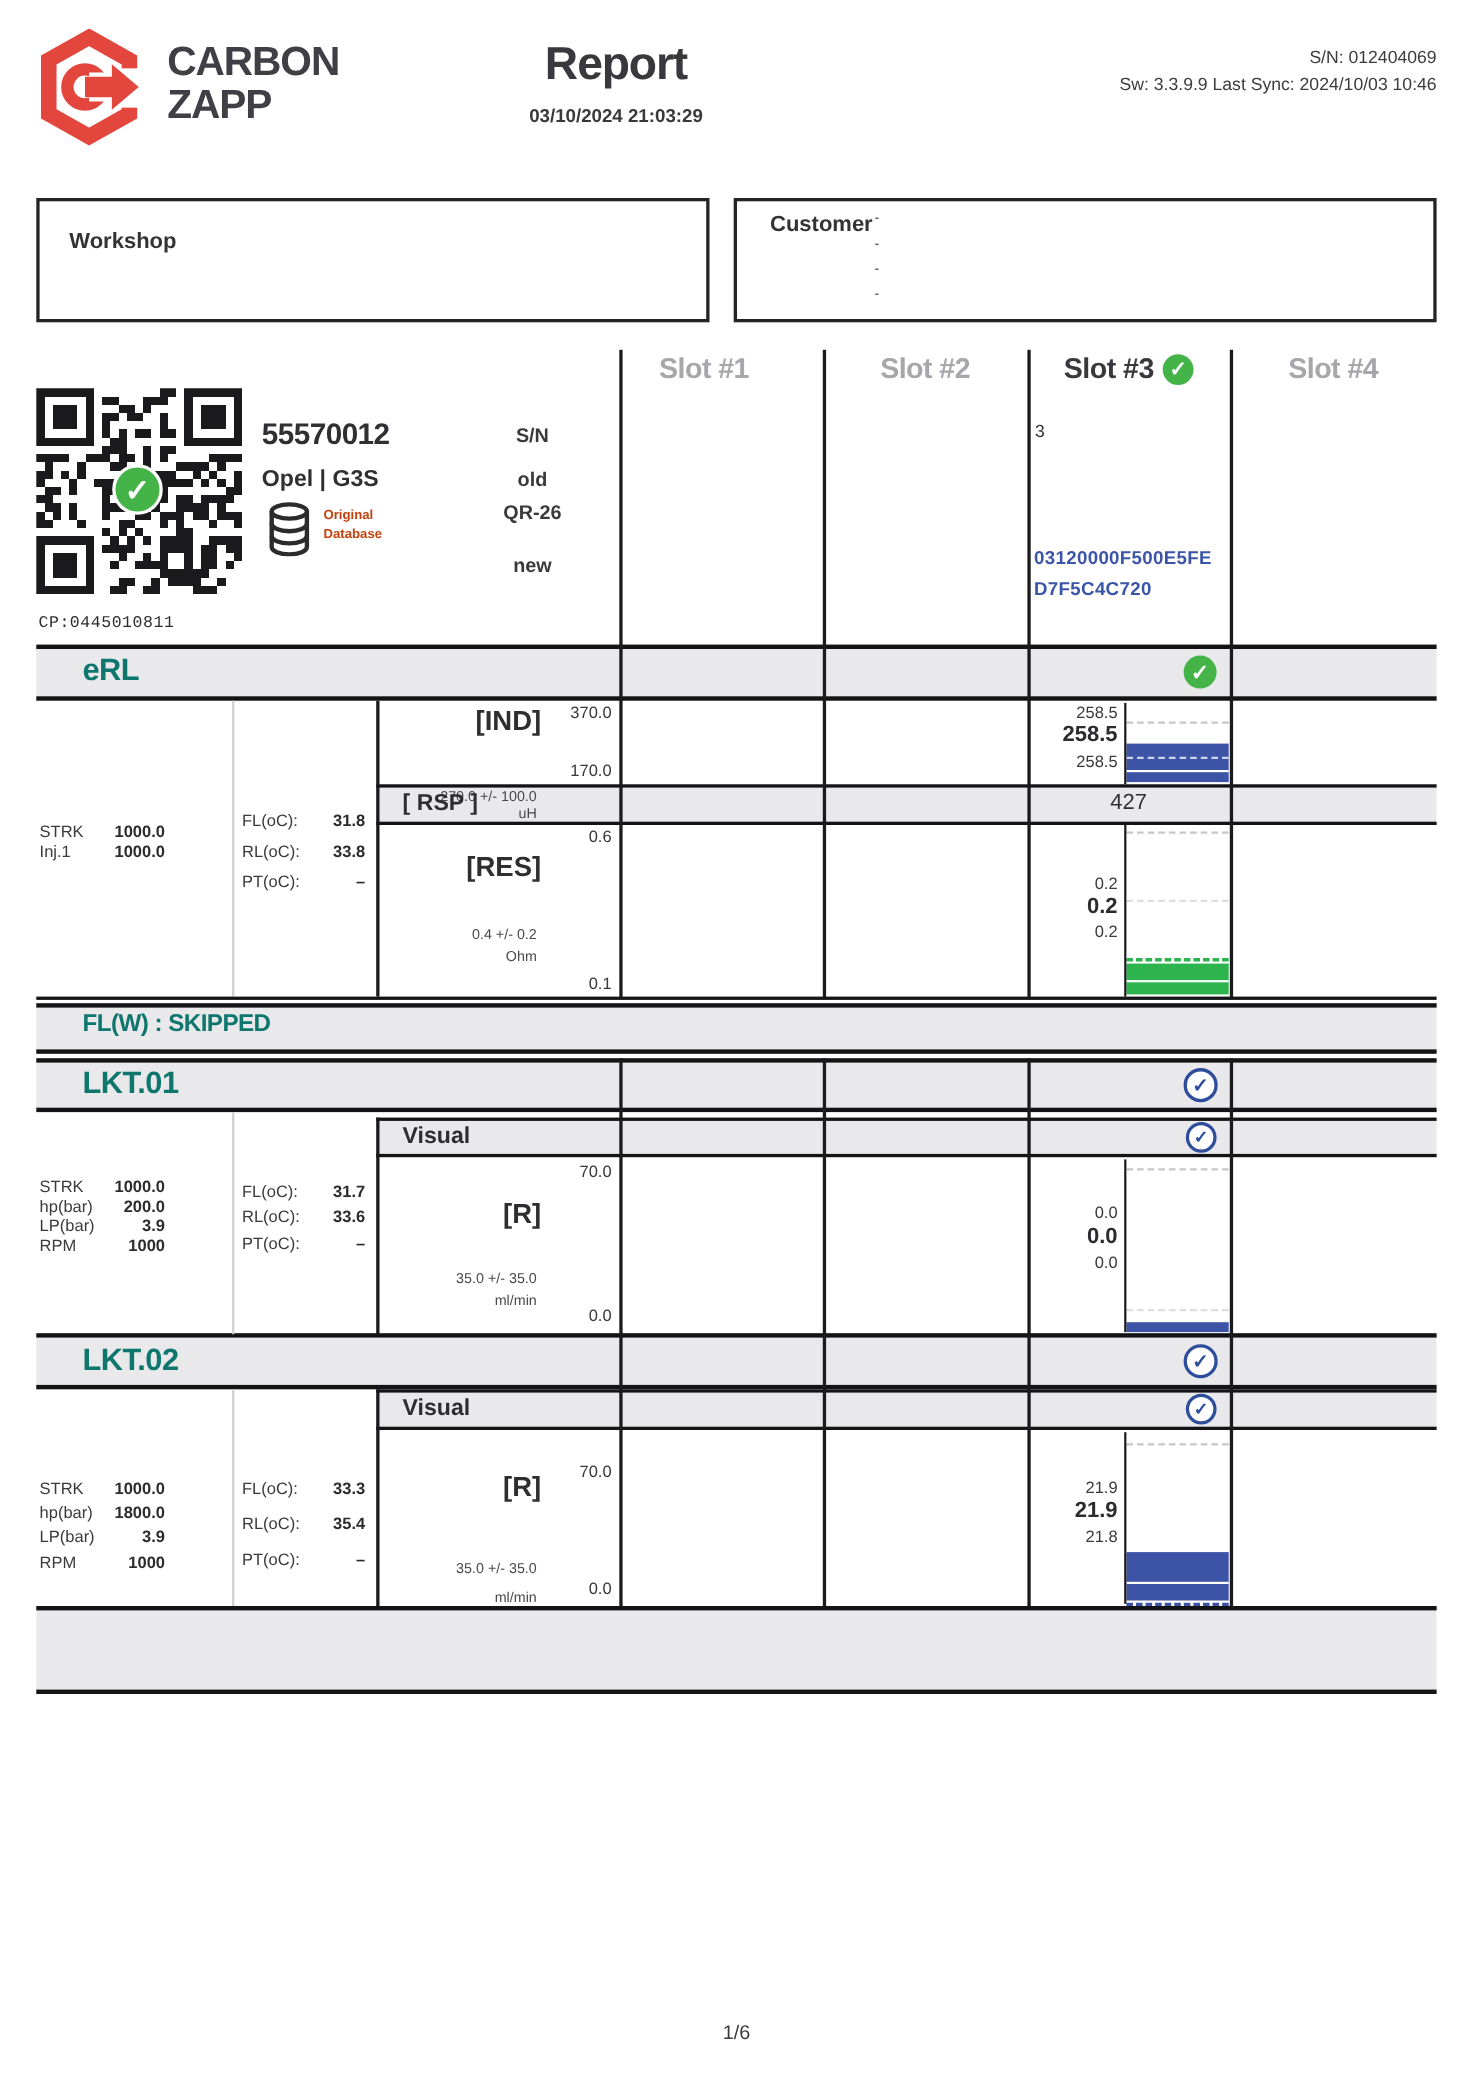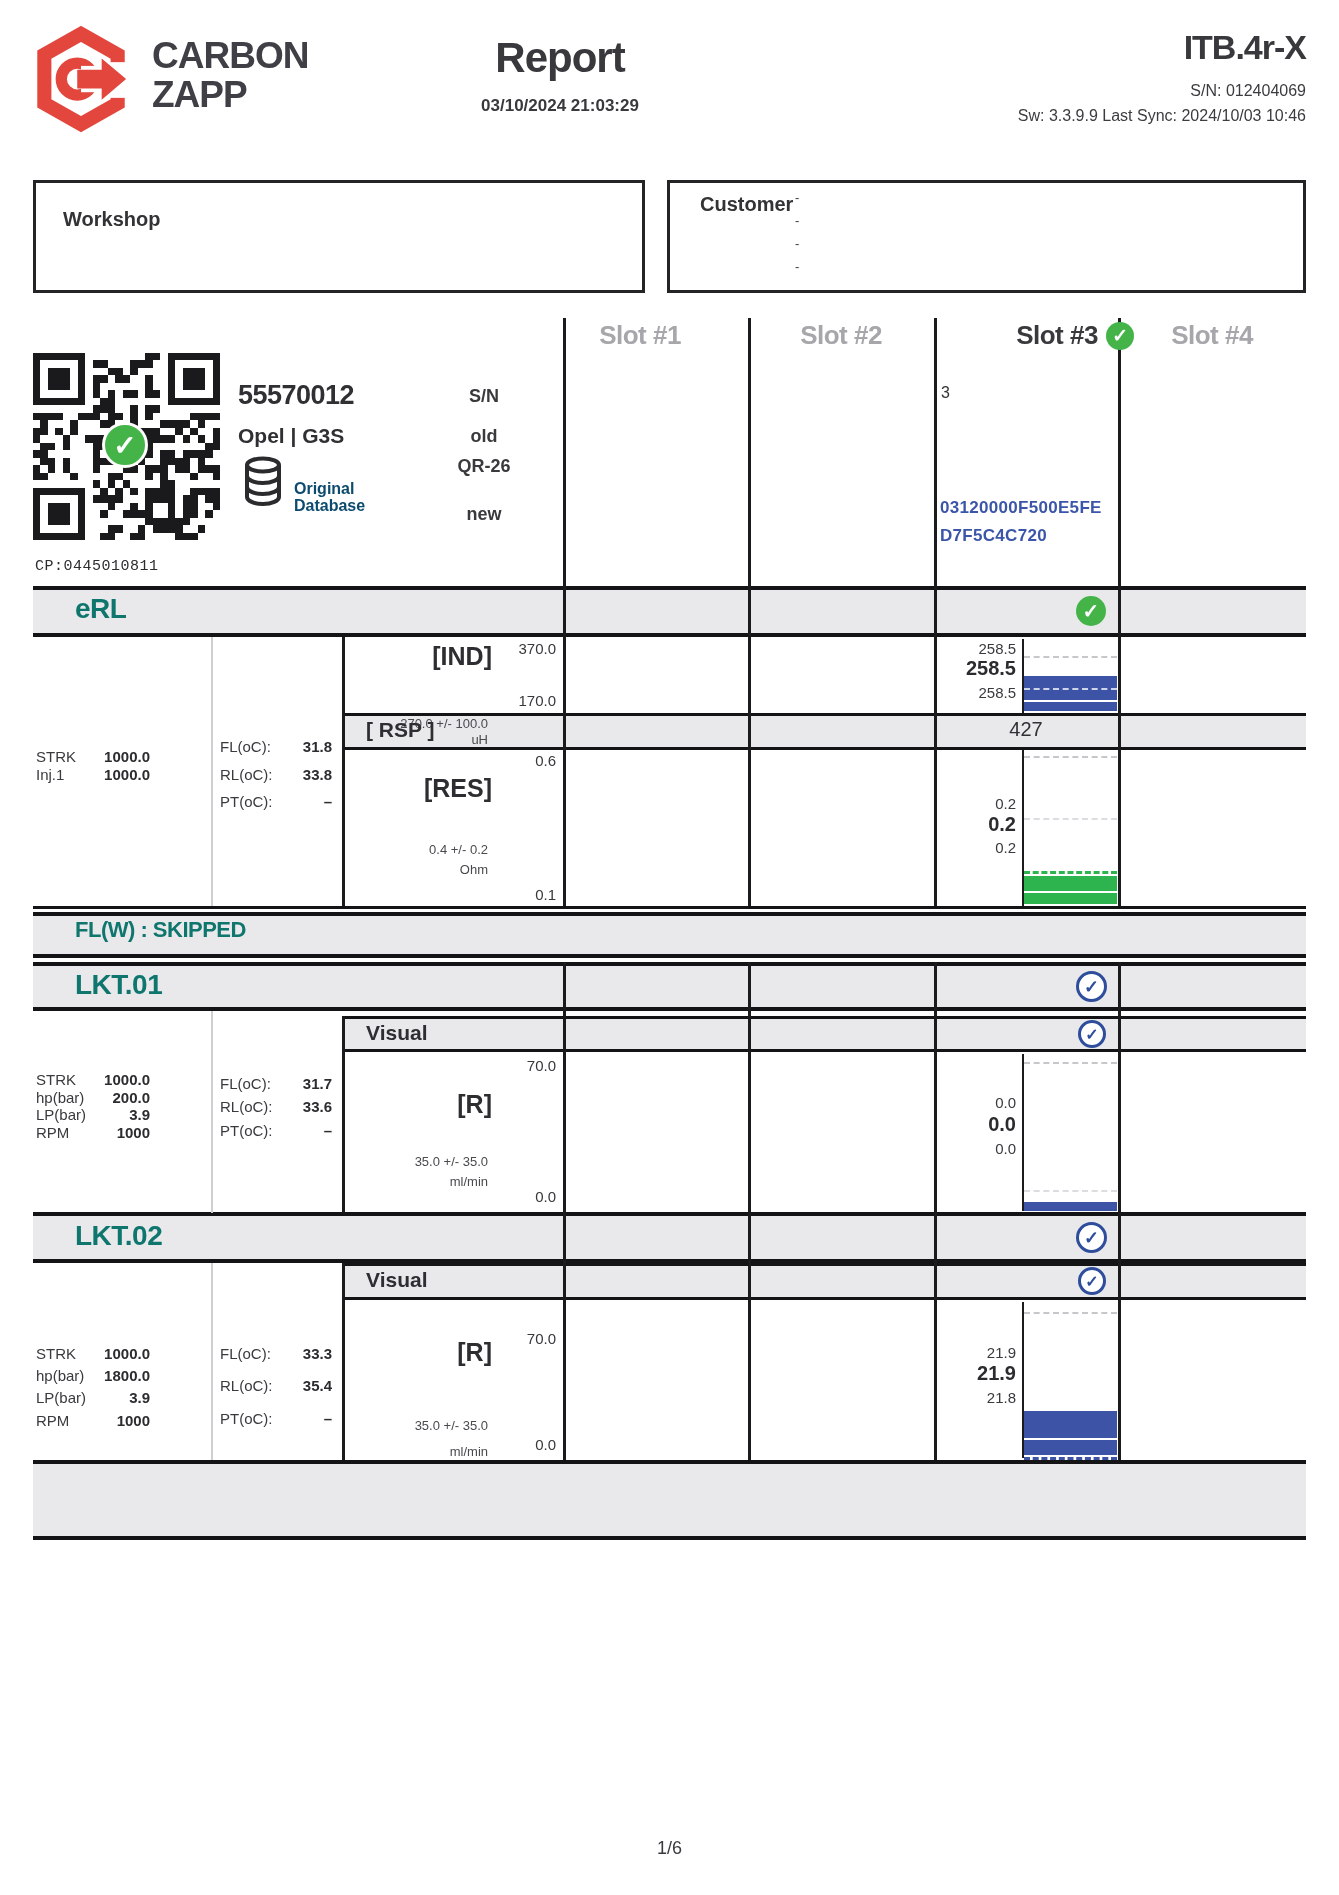--- a/index.html
+++ b/index.html
@@ -80,21 +80,20 @@
     <rect x="50" y="40" width="34" height="28" fill="#ffffff"></rect>
     <polygon points="46,44 72,44 72,32 98,54 72,76 72,64 46,64" fill="#e2463d"></polygon>
   </svg>
   <div class="abs" style="left:152px;top:36px;">
     <div class="brand">CARBON</div>
     <div class="brand">ZAPP</div>
   </div>
   <div class="abs rpt-title" style="left:400px;top:34px;">Report</div>
   <div class="abs rpt-date" style="left:400px;top:96px;">03/10/2024 21:03:29</div>
   <div class="abs dev" style="left:1000px;top:28px;">
-    <div class="model">ITB.4r-X</div>
     <div class="sn">S/N: 012404069</div>
     <div class="sw">Sw: 3.3.9.9 Last Sync: 2024/10/03 10:46</div>
   </div>
 
   <div class="box" style="left:33px;top:180px;width:612px;height:113px;"></div>
   <div class="box-label" style="left:63px;top:192px;margin-top:16px;">Workshop</div>
   <div class="box" style="left:667px;top:180px;width:639px;height:113px;"></div>
   <div class="box-label" style="left:700px;top:193px;">Customer</div>
   <div class="cu-lines" style="left:795px;top:186px;">
     <div>-</div>
@@ -111,21 +110,21 @@
   <div class="vline" style="left:748px;top:962px;height:251px;"></div>
   <div class="vline" style="left:934px;top:962px;height:251px;"></div>
   <div class="vline" style="left:1118px;top:962px;height:251px;"></div>
   <div class="vline" style="left:563px;top:1212px;height:248px;"></div>
   <div class="vline" style="left:748px;top:1212px;height:248px;"></div>
   <div class="vline" style="left:934px;top:1212px;height:248px;"></div>
   <div class="vline" style="left:1118px;top:1212px;height:248px;"></div>
 
   <div class="slot-h slot-gray" style="left:564px;width:152px;">Slot #1</div>
   <div class="slot-h slot-gray" style="left:748px;width:186px;">Slot #2</div>
-  <div class="slot-h slot-dark" style="left:983px;width:184px;">
+  <div class="slot-h slot-dark" style="left:934px;width:184px;">
     <span>Slot #3</span>
     <span class="ckg" style="width:28px;height:28px;font-size:19px;">✓</span>
   </div>
   <div class="slot-h slot-gray" style="left:1118px;width:188px;">Slot #4</div>
 
   <svg id="qr" class="abs" style="left:33px;top:353px;" width="187" height="187" viewBox="0 0 25 25" shape-rendering="crispEdges">
       <rect x="0" y="0" width="25" height="25" fill="#fff"></rect>
       <rect x="15" y="0" width="1" height="1" fill="#1a1a1c"></rect>
       <rect x="16" y="0" width="1" height="1" fill="#1a1a1c"></rect>
       <rect x="8" y="1" width="1" height="1" fill="#1a1a1c"></rect>
@@ -349,21 +348,21 @@
   <div class="abs ckg" style="left:102px;top:422px;width:46px;height:46px;font-size:28px;border:3px solid #fff;box-sizing:border-box;">✓</div>
   <div class="abs" style="left:35px;top:558px;font-family:'Liberation Mono',monospace;font-size:15px;color:#2d2d30;letter-spacing:0.5px;">CP:0445010811</div>
   <div class="abs b" style="left:238px;top:380px;font-size:27px;color:#303034;letter-spacing:-0.5px;">55570012</div>
   <div class="abs b" style="left:238px;top:424px;font-size:21px;color:#303034;">Opel | G3S</div>
   <svg class="abs" style="left:242px;top:456px;" width="42" height="50" viewBox="0 0 42 50">
     <path d="M5,9 L5,41 A16,7 0 0 0 37,41 L37,9" fill="#fff" stroke="#2b2b2e" stroke-width="4"></path>
     <path d="M5,20 A16,7 0 0 0 37,20" fill="none" stroke="#2b2b2e" stroke-width="4"></path>
     <path d="M5,31 A16,7 0 0 0 37,31" fill="none" stroke="#2b2b2e" stroke-width="4"></path>
     <ellipse cx="21" cy="9" rx="16" ry="6.5" fill="#fff" stroke="#2b2b2e" stroke-width="4"></ellipse>
   </svg>
-  <div class="abs b" style="left:294px;top:480px;font-size:16px;line-height:17px;color:#0c4a6e;">
+  <div class="abs b" style="left:294px;top:460px;font-size:12px;line-height:17px;color:#c2410c;">
     <div>Original</div>
     <div>Database</div>
   </div>
   <div class="mini" style="top:386px;">S/N</div>
   <div class="mini" style="top:426px;">old</div>
   <div class="mini" style="top:456px;">QR-26</div>
   <div class="mini" style="top:504px;">new</div>
   <div class="abs" style="left:941px;top:384px;font-size:16px;color:#333337;">3</div>
   <div class="code" style="top:494px;">
     <div>03120000F500E5FE</div>

